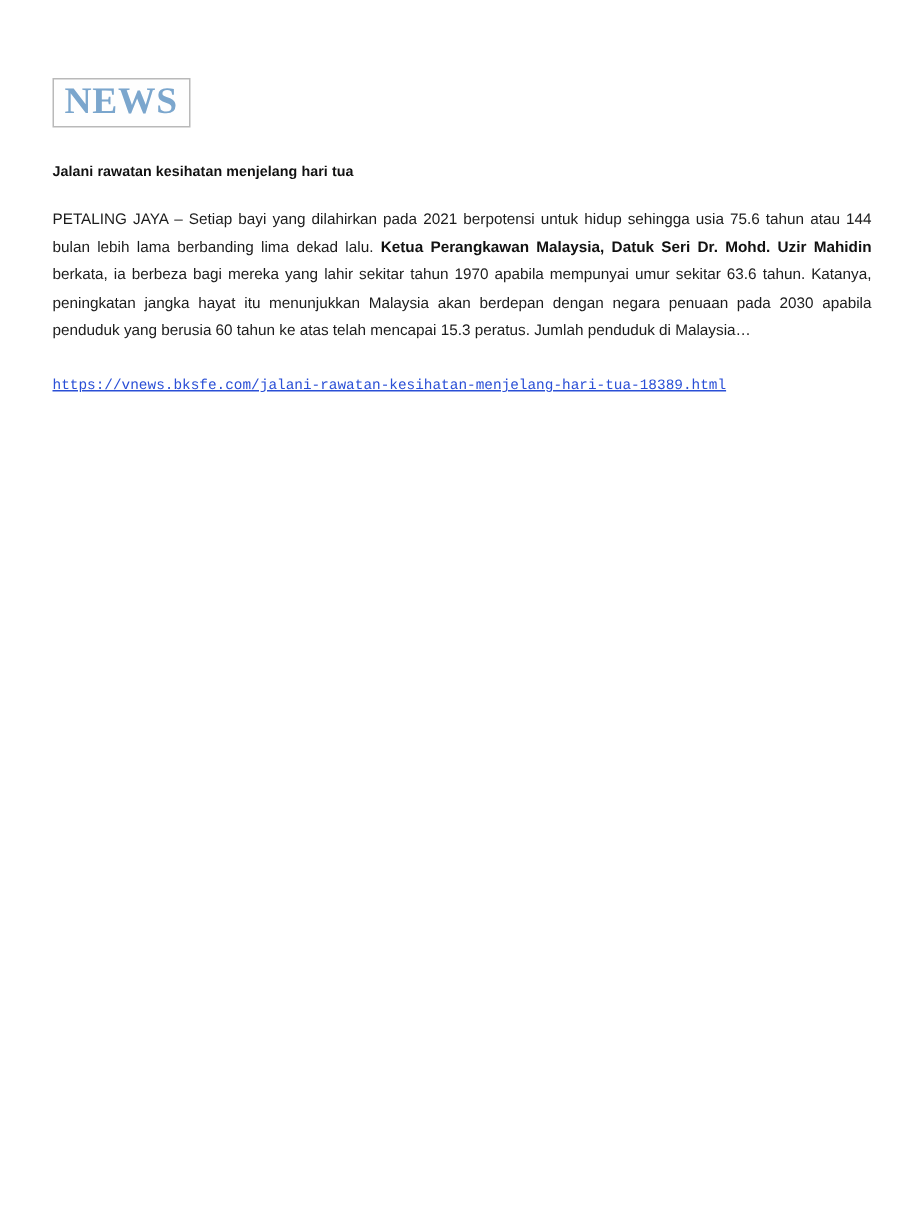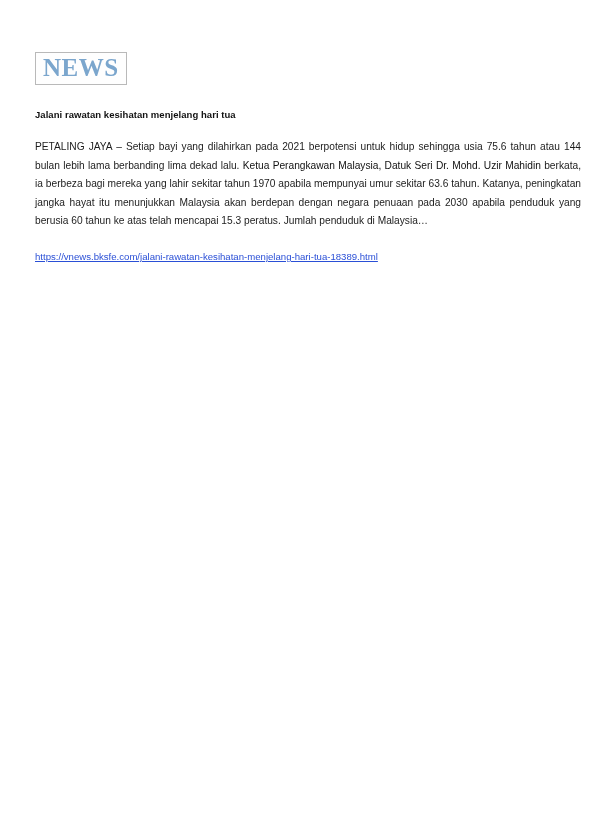--- a/index.html
+++ b/index.html
@@ -50,26 +50,27 @@
   }
   .article {
     margin-top: 18px;
     font-size: 10.2px;
     line-height: 18.5px;
     color: #1c1c1c;
     text-align: justify;
     text-justify: inter-word;
   }
   .article b {
-    font-weight: 400;
+    font-weight: 700;
     color: #111111;
   }
   .link-wrap {
     margin-top: 20px;
     font-size: 9.6px;
+    font-family: Liberation Mono, monospace;
   }
   .link {
     color: #2a4fd6;
     text-decoration: underline;
     word-break: break-all;
   }
 </style>
 </head>
 <body>
 

